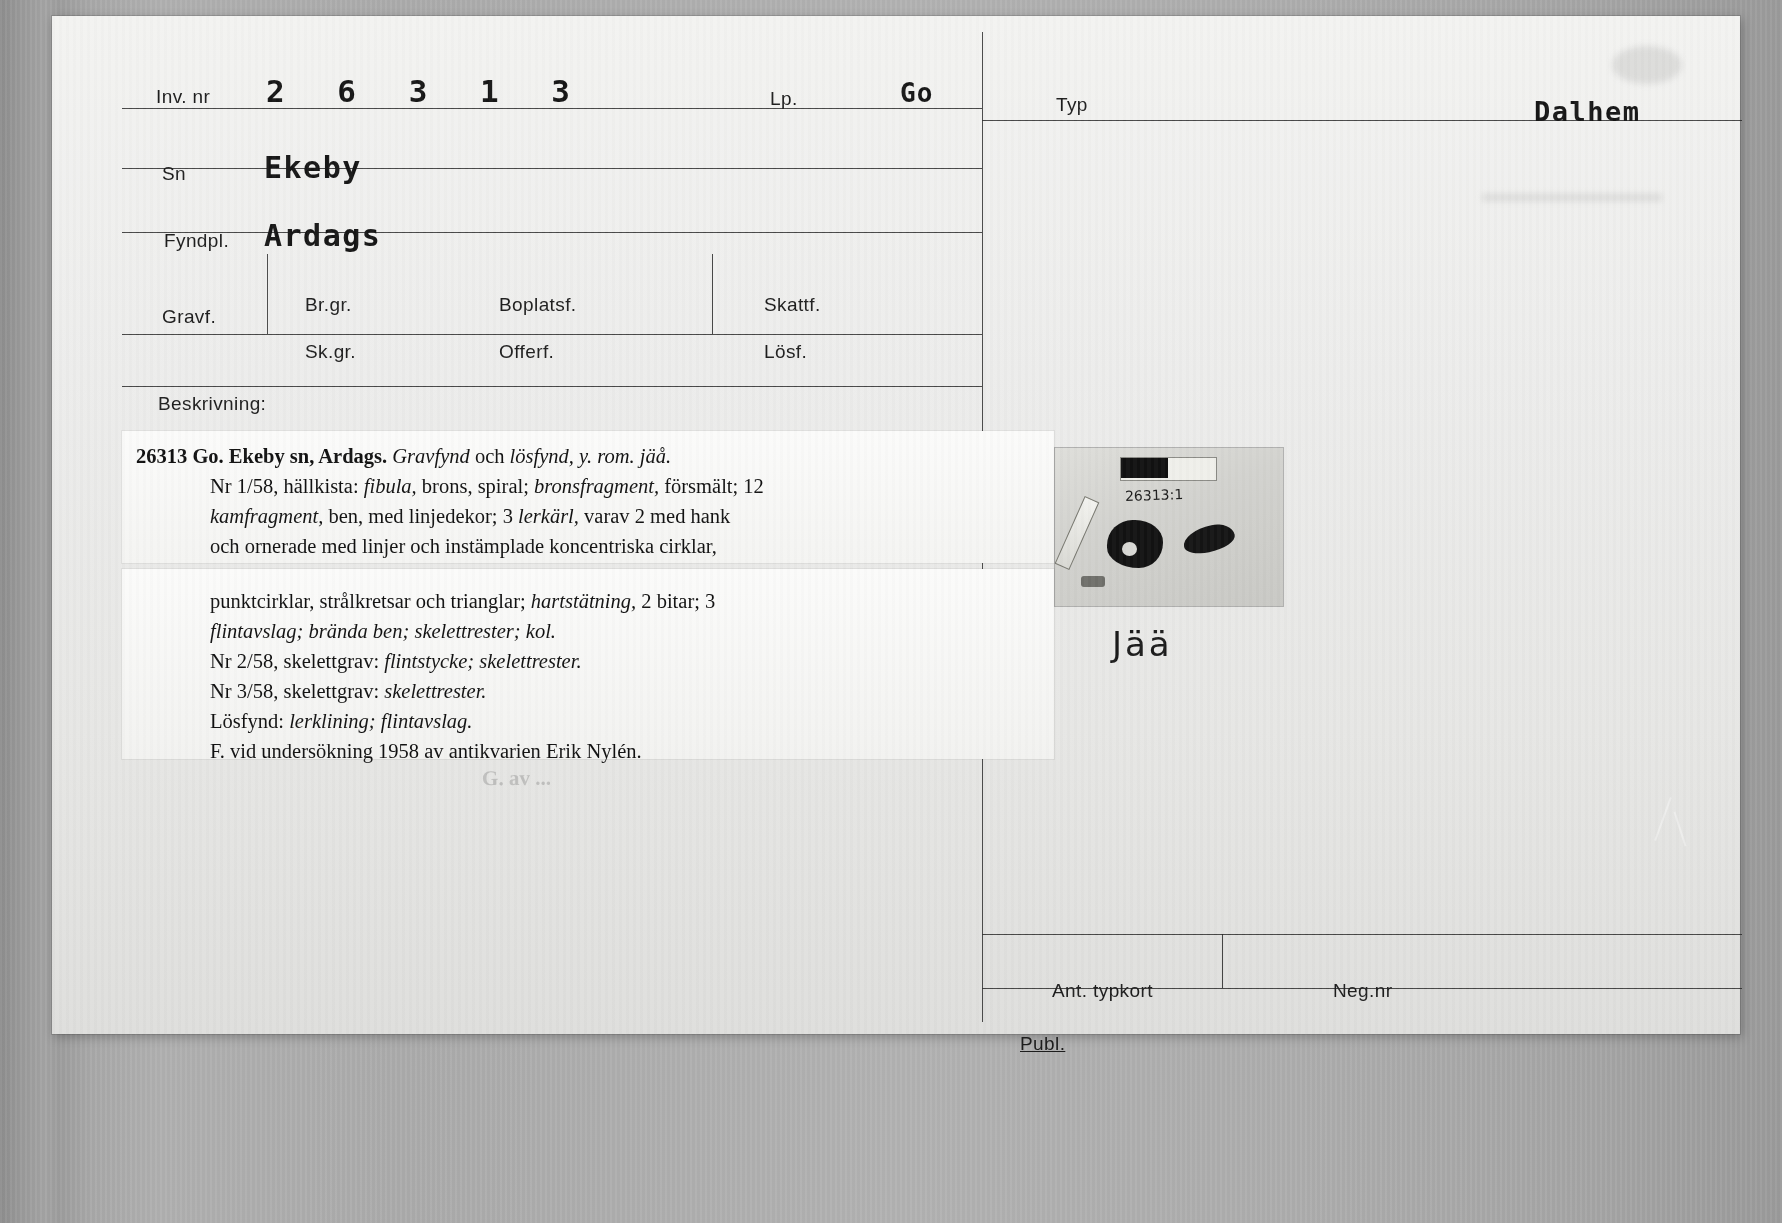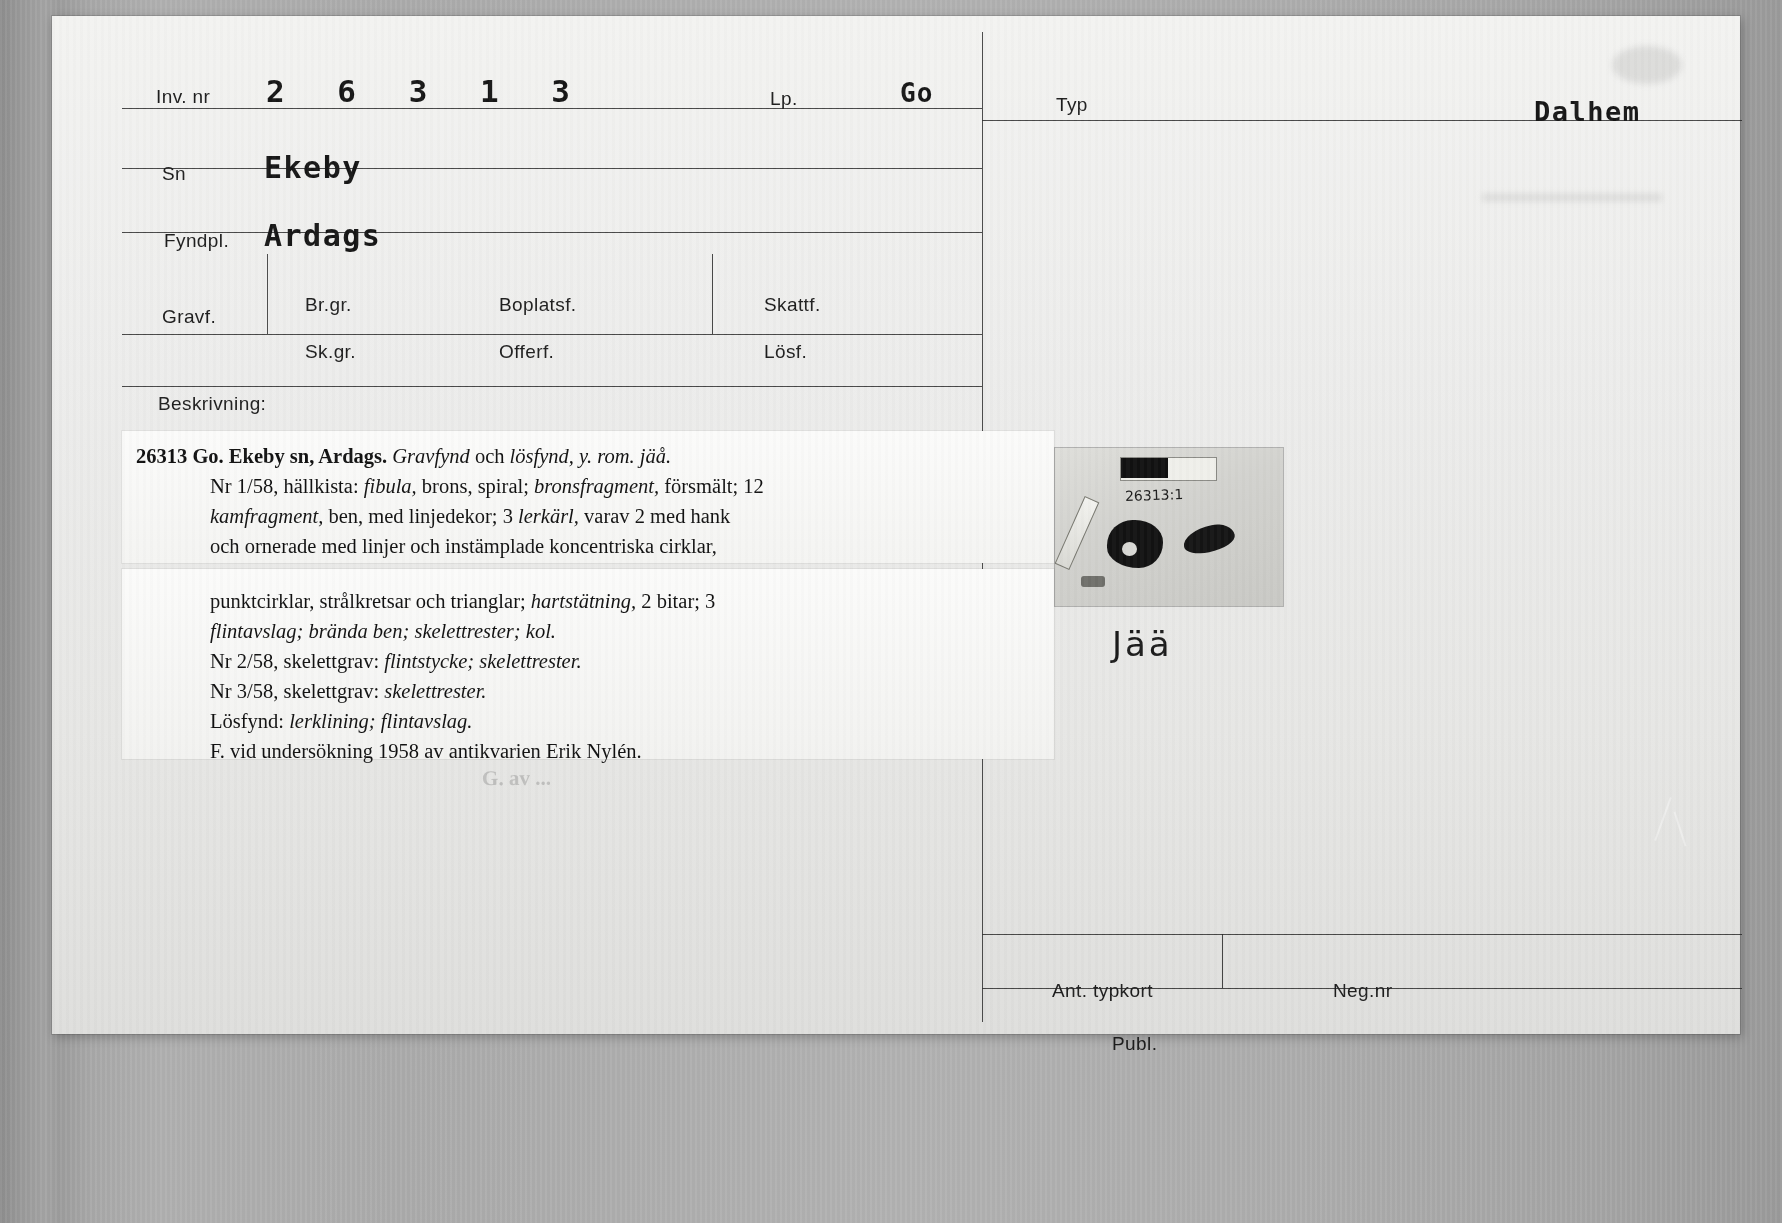--- a/index.html
+++ b/index.html
@@ -319,19 +319,19 @@
     <div class="scale-bar"></div>
     <div class="obj1"></div>
     <div class="obj2"></div>
     <div class="obj3"></div>
   </div>
 
   <div class="handwritten" style="left:1060px; top:608px;">Jää</div>
 
   <div class="lbl" style="left:1000px; top:964px;">Ant. typkort</div>
   <div class="lbl" style="left:1281px; top:964px;">Neg.nr</div>
-  <div class="lbl" style="left:1060px; top:1017px;">Publ.</div>
+  <div class="lbl" style="left:968px; top:1017px;text-decoration:underline;">Publ.</div>
 
   <div class="smudge" style="left:1560px; top:30px; width:70px; height:38px;"></div>
   <div class="scratch" style="left:1610px; top:780px; width:2px; height:46px; transform:rotate(20deg);"></div>
   <div class="scratch" style="left:1627px; top:795px; width:2px; height:36px; transform:rotate(-18deg);"></div>
   <div class="smudge" style="left:1430px; top:178px; width:180px; height:7px; border-radius:2px;"></div>
 </div>
 
 </body></html>

